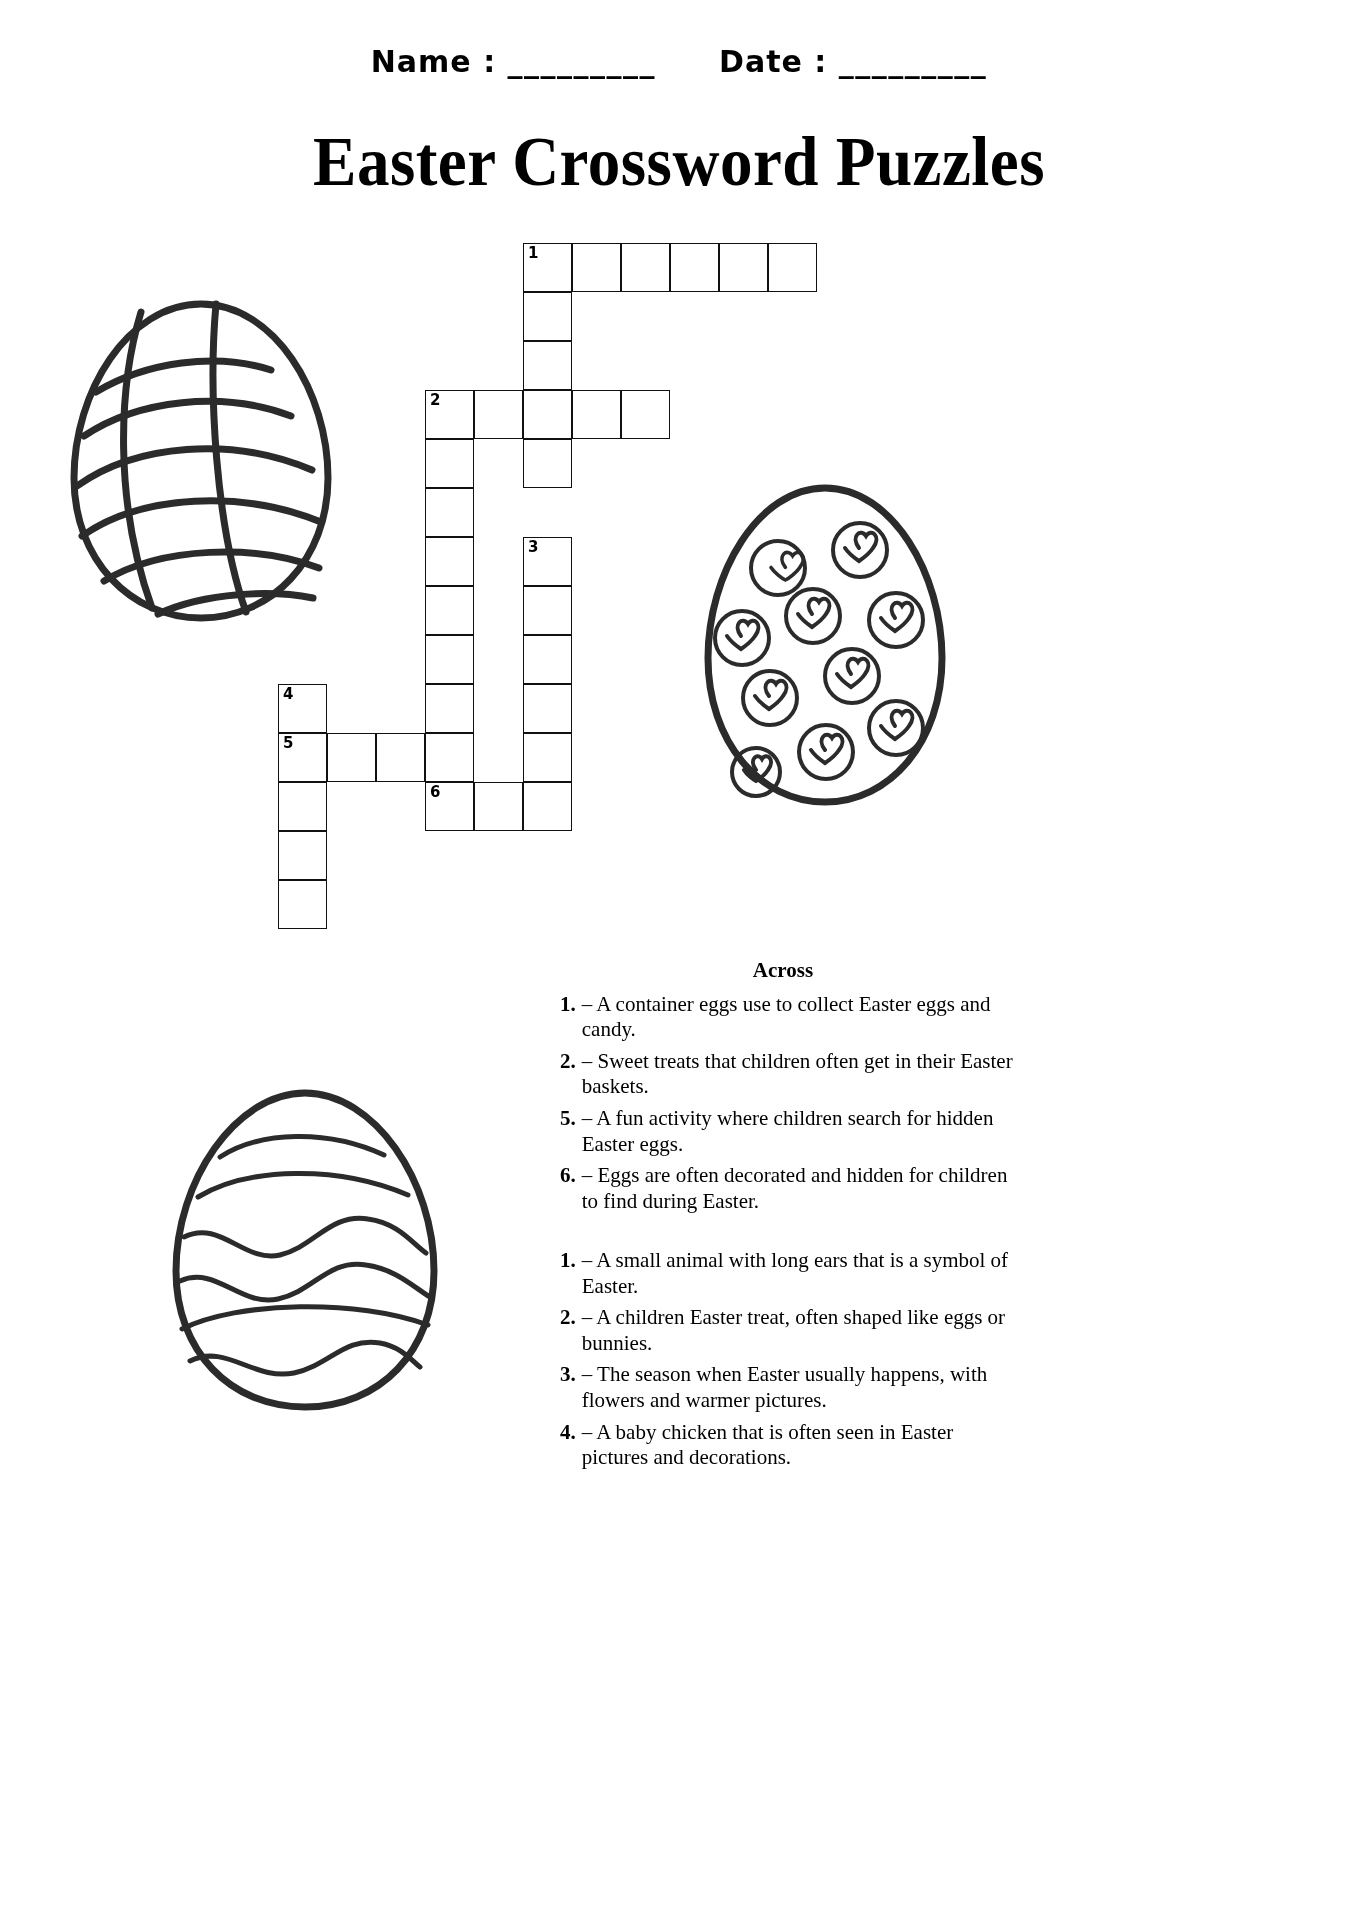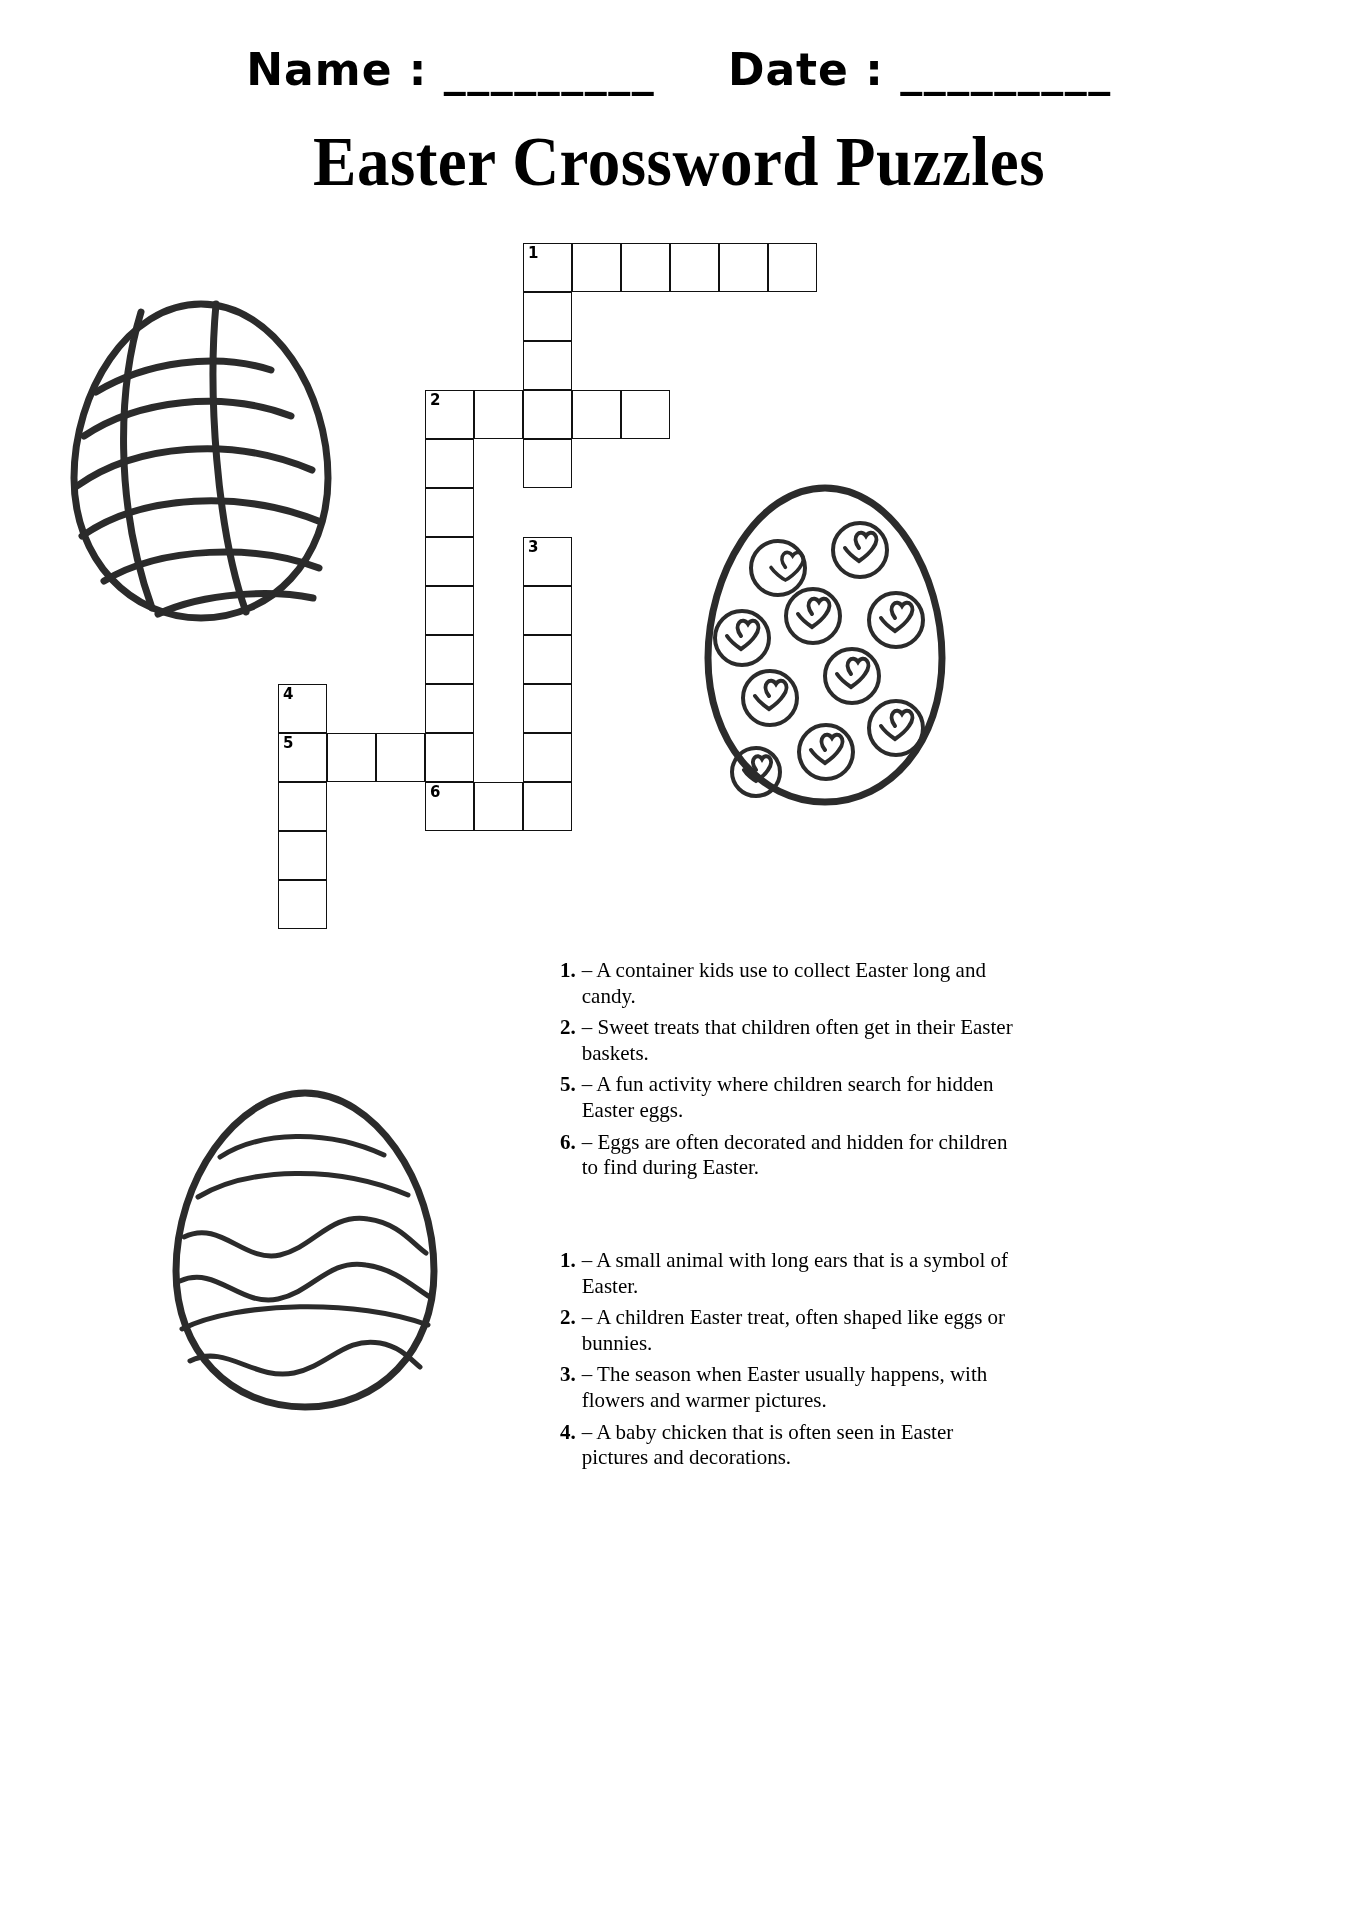--- a/index.html
+++ b/index.html
@@ -17,21 +17,21 @@
   }
 
   
   .namedate {
     position: absolute;
     top: 44px;
     left: 0;
     width: 100%;
     text-align: center;
     font-family: "DejaVu Sans", sans-serif;
-    font-size: 44px;
+    font-size: 30px;
     font-weight: 600;
     letter-spacing: 1px;
     white-space: nowrap;
   }
   .namedate .lbl { display: inline-block; }
   .namedate .blank {
     display: inline-block;
     letter-spacing: 1.5px;
     font-weight: 700;
   }
@@ -239,23 +239,24 @@
       <path d="M30 112 C 80 82 170 80 240 110"></path>
       <path d="M16 152 C 52 134 76 178 112 170 C 146 162 162 128 200 134 C 230 138 244 158 258 168"></path>
       <path d="M12 196 C 48 180 72 222 110 214 C 146 206 160 174 198 180 C 228 184 248 204 262 212"></path>
       <path d="M14 244 C 70 216 190 214 260 240"></path>
       <path d="M22 276 C 58 258 86 296 126 288 C 162 280 176 252 212 258 C 234 262 244 276 252 282"></path>
     </g>
   </svg>
 </div>
 
 <div class="clues" id="clues-across">
+  <h2>Across</h2>
   <div class="clue">
     <span class="cnum">1.</span>
-    <span class="ctext">– A container kids use to collect Easter long and candy.</span>
+    <span class="ctext">– A container eggs use to collect Easter eggs and candy.</span>
   </div>
   <div class="clue">
     <span class="cnum">2.</span>
     <span class="ctext">– Sweet treats that children often get in their Easter baskets.</span>
   </div>
   <div class="clue">
     <span class="cnum">5.</span>
     <span class="ctext">– A fun activity where children search for hidden Easter eggs.</span>
   </div>
   <div class="clue">

